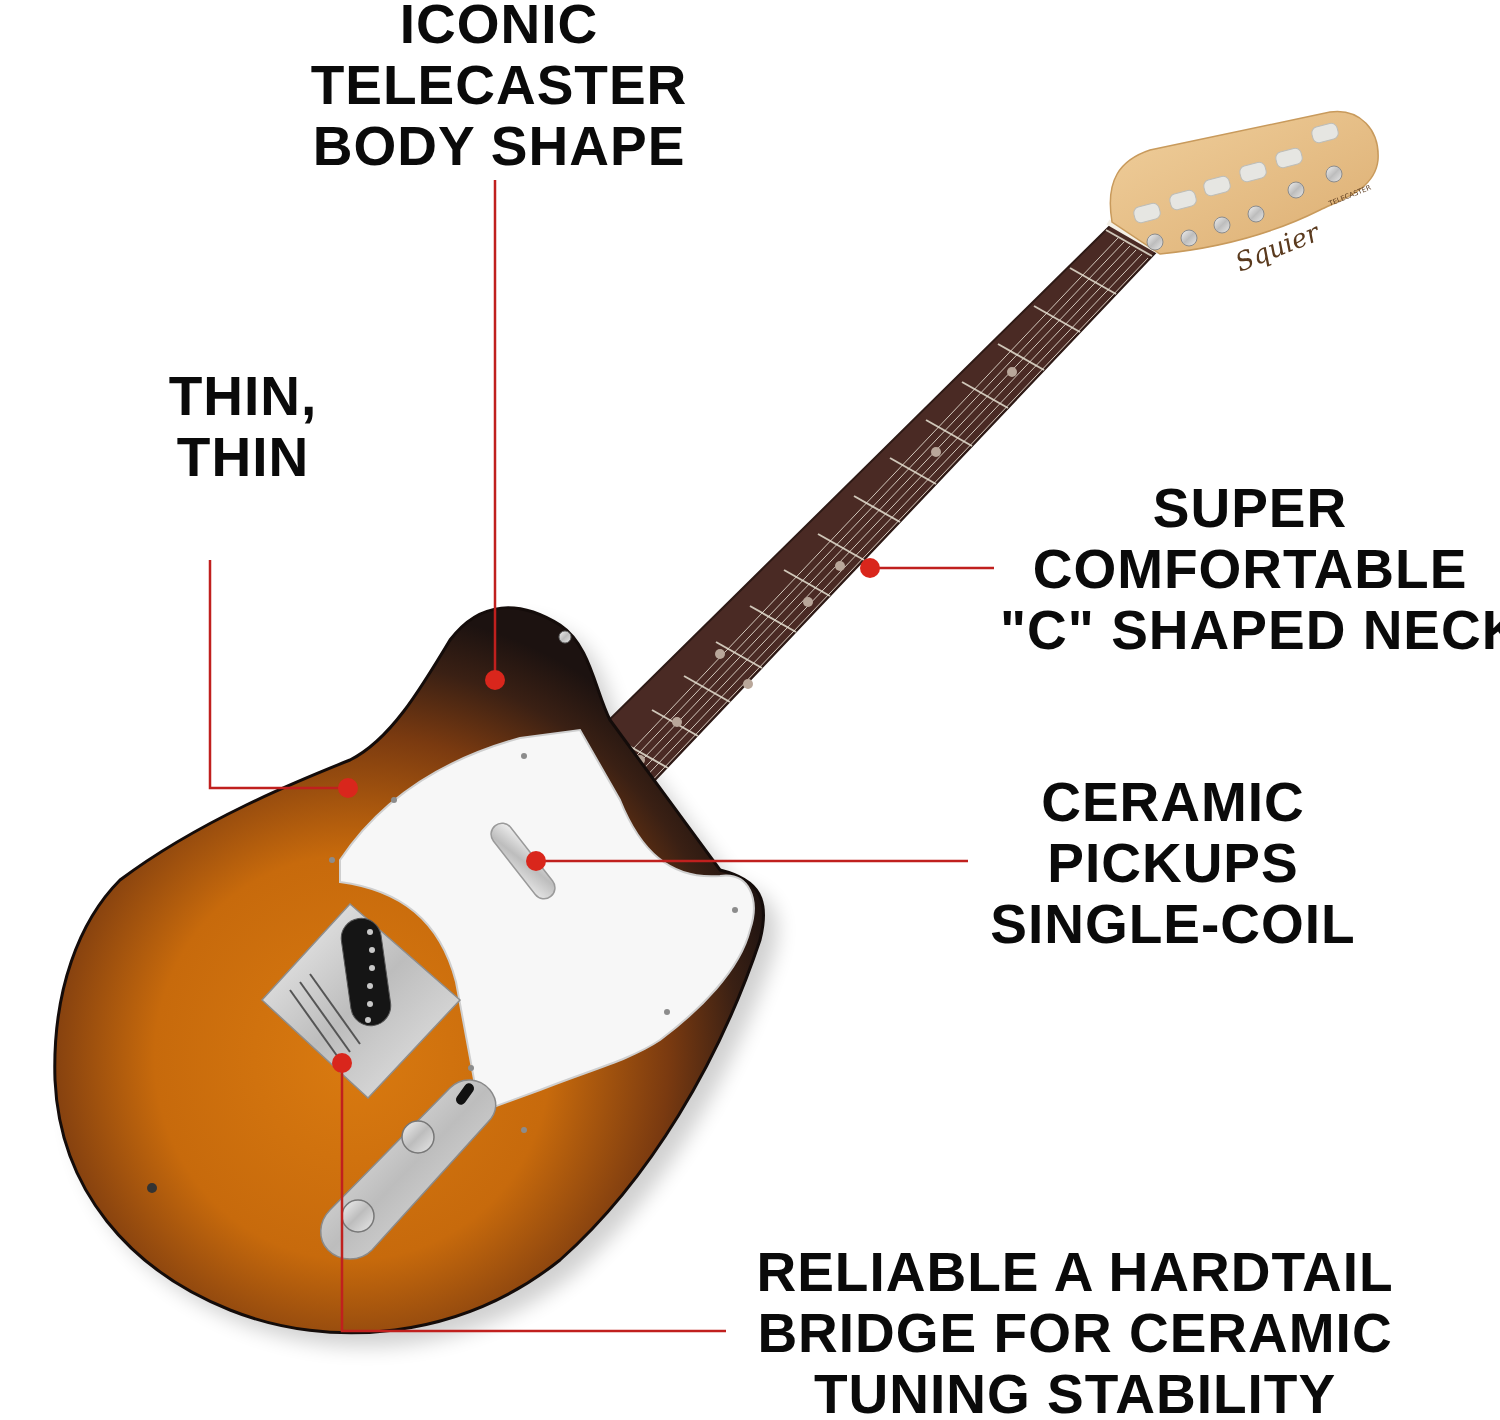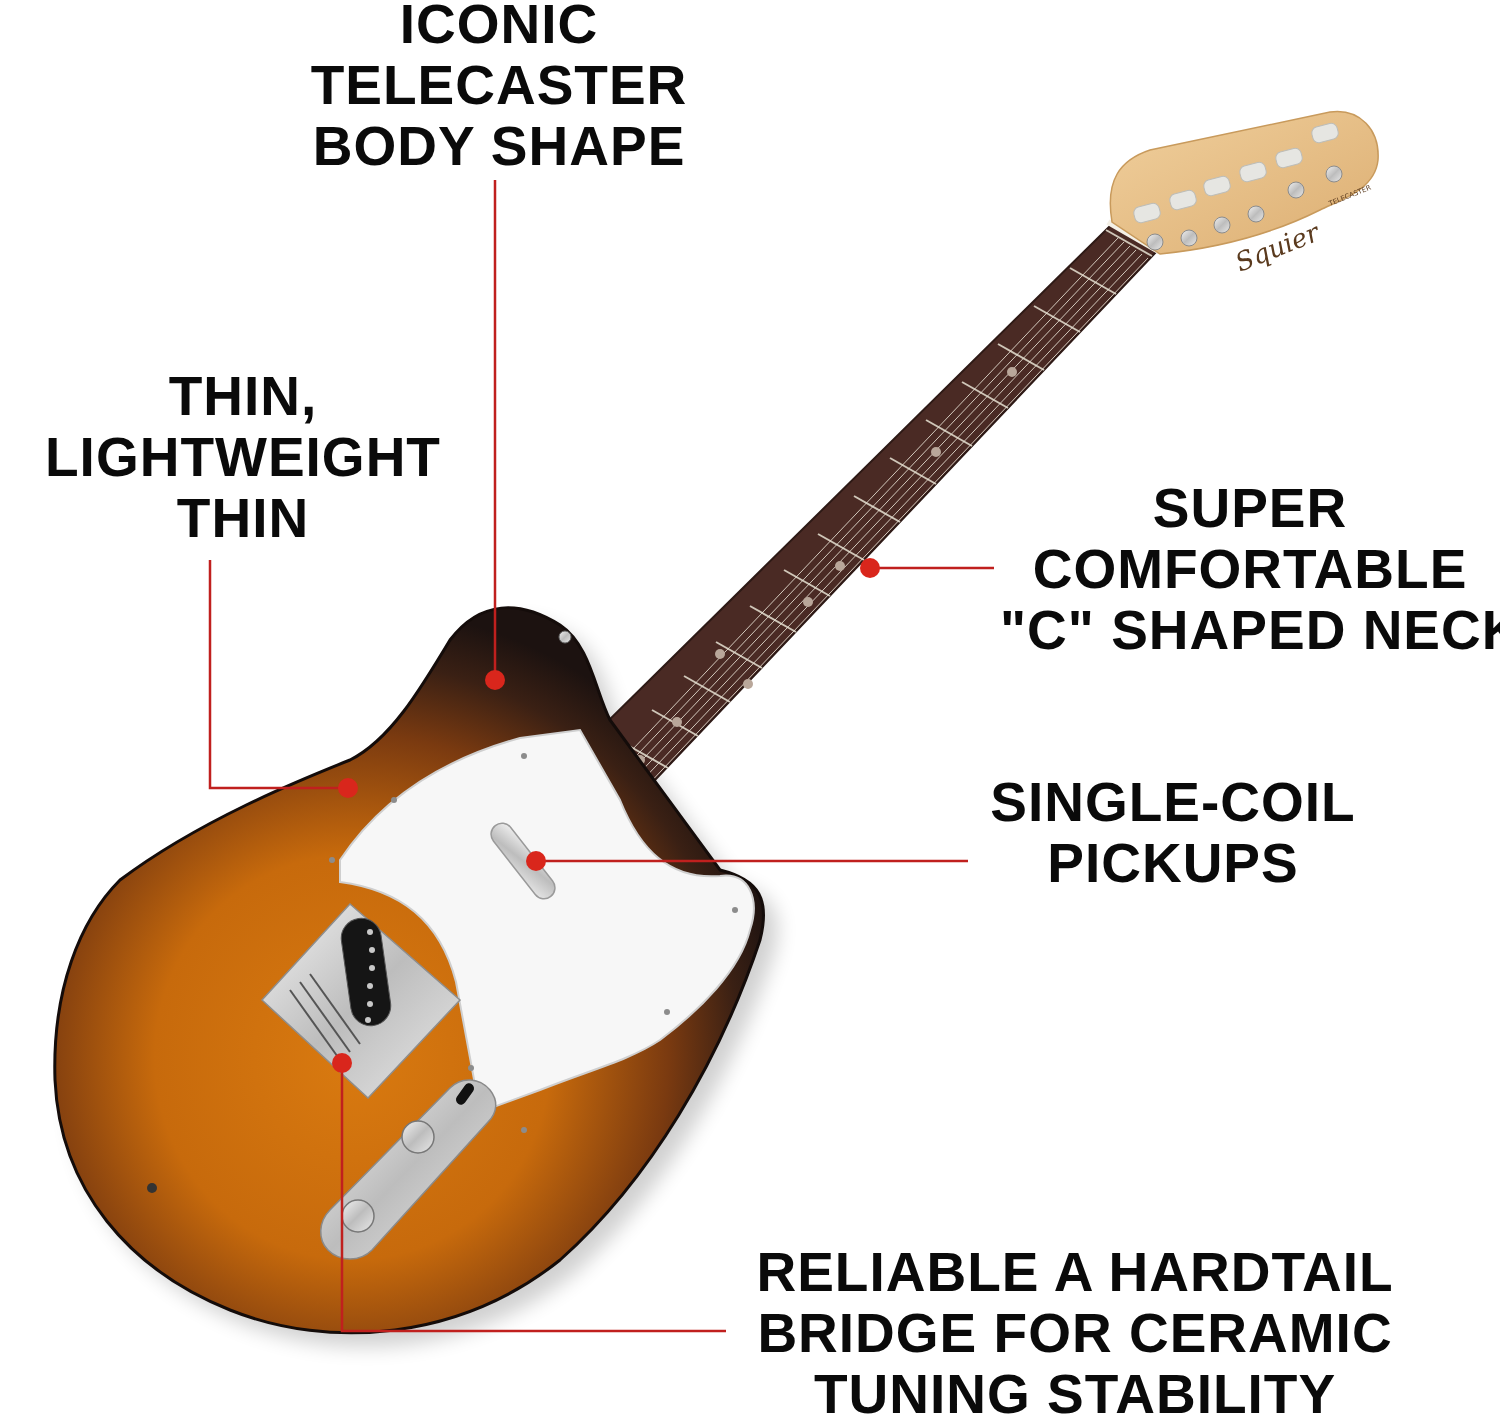--- a/index.html
+++ b/index.html
@@ -176,32 +176,32 @@
 </svg>
 
 <div class="callout" style="left:294px; top:-6px; width:410px;">
   <div>ICONIC</div>
   <div>TELECASTER</div>
   <div>BODY SHAPE</div>
 </div>
 
 <div class="callout" style="left:0px; top:366px; width:422px;padding-left:32px;">
   <div>THIN,</div>
-  <div>LIGHTWEIGHT</div>
   <div>THIN</div>
 </div>
 
 <div class="callout" style="left:1000px; top:478px; width:500px;">
   <div>SUPER</div>
   <div>COMFORTABLE</div>
   <div>"C" SHAPED NECK</div>
 </div>
 
 <div class="callout" style="left:968px; top:772px; width:410px;">
+  <div>CERAMIC</div>
+  <div>PICKUPS</div>
   <div>SINGLE-COIL</div>
-  <div>PICKUPS</div>
 </div>
 
 <div class="callout" style="left:720px; top:1242px; width:710px;">
   <div>RELIABLE A HARDTAIL</div>
   <div>BRIDGE FOR CERAMIC</div>
   <div>TUNING STABILITY</div>
 </div>
 
 </body></html>

